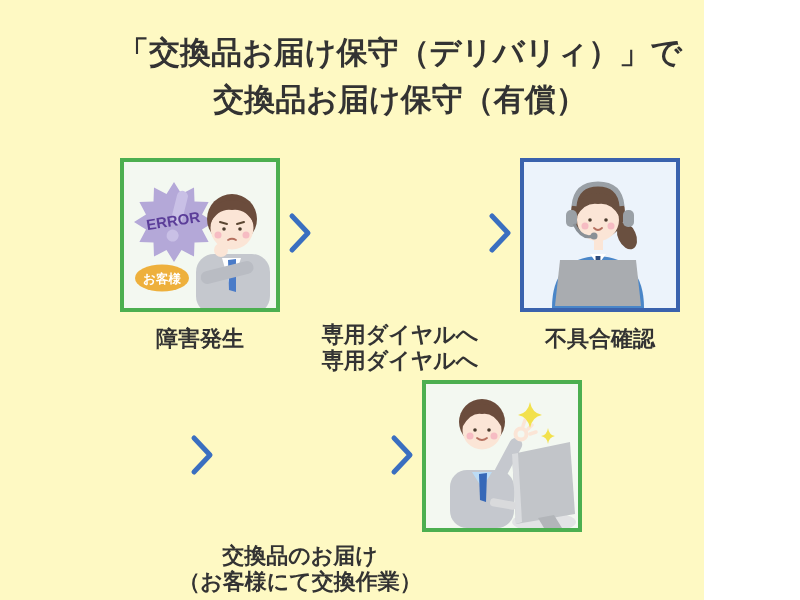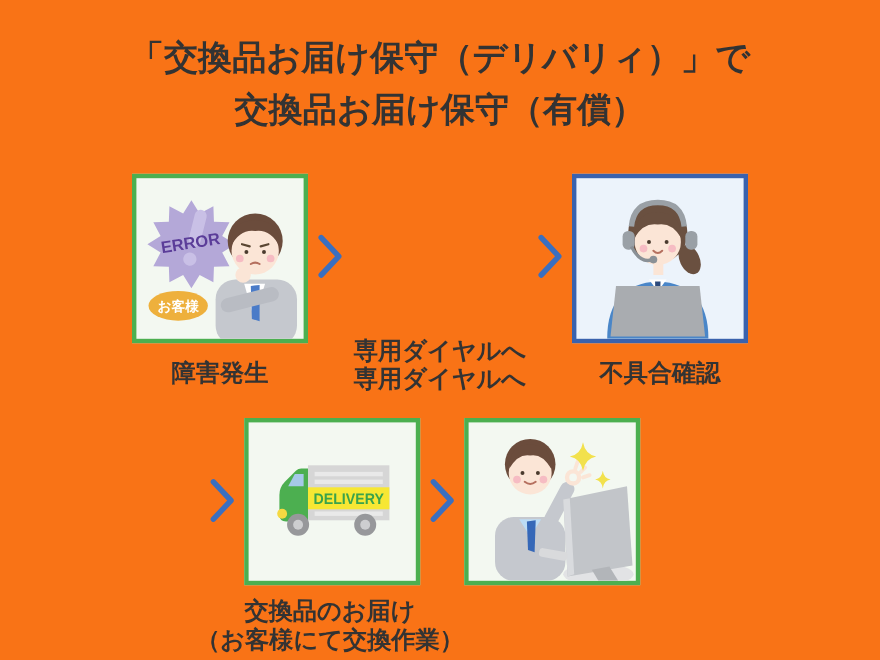--- a/index.html
+++ b/index.html
@@ -2,21 +2,21 @@
 <html><head>
 <meta charset="utf-8">
 <style>
   * { margin:0; padding:0; box-sizing:border-box; }
   html,body { width:800px; height:600px; }
   body {
     background:#ffffff;
     font-family:"Liberation Sans","DejaVu Sans",sans-serif;
     color:#333333;
   }
-  .canvas { position:relative; width:800px; height:600px; background:#f97316; overflow:hidden; }
+  .canvas { position:relative; width:704px; height:600px; background:#fef9c3; overflow:hidden; }
 
   .title {
     position:absolute; top:29px; left:0; width:800px;
     text-align:center; font-size:31px; line-height:47px;
     font-weight:700; color:#333333;
   }
 
   .step-box {
     position:absolute; width:160px; height:154px;
     border:4px solid #4caf50; background:#f3f8f1;
@@ -101,39 +101,20 @@
         <polygon points="71.5,94 76.5,94 76,108 72,108" fill="#2c4a7c"></polygon>
       </g>
       <polygon points="36,98 112,98 117,144 31,144" fill="#a9acb0"></polygon>
     </svg>
   </div>
 
   <svg class="chevron" style="left:189px; top:433px;" viewBox="0 0 26 44">
     <polyline points="5,5 21,22 5,39" fill="none" stroke="#3a6fc0" stroke-width="5" stroke-linecap="round" stroke-linejoin="round"></polyline>
   </svg>
 
-  <div class="step-box row2" style="left:222px; top:380px;">
-    <svg class="illus" viewBox="0 0 152 144">
-      <g>
-        <rect x="54" y="39" width="74" height="50" fill="#d6d6d6"></rect>
-        <rect x="60" y="45" width="62" height="4" fill="#e9e9e9"></rect>
-        <rect x="60" y="52" width="62" height="4" fill="#e9e9e9"></rect>
-        <rect x="60" y="81" width="62" height="4" fill="#e9e9e9"></rect>
-        <rect x="54" y="59" width="74" height="20" fill="#f7e733"></rect>
-        <text x="91" y="74" text-anchor="middle" font-size="14" font-weight="bold" fill="#3aa34b" textLength="64" lengthAdjust="spacingAndGlyphs">DELIVERY</text>
-        <path d="M 54 42 L 48 42 Q 45 42 43 44 L 33 54 Q 28 59 28 66 L 28 84 Q 28 90 34 90 L 54 90 Z" fill="#4caf50"></path>
-        <polygon points="42,47 50,47 50,58 36,58" fill="#a6c9e8"></polygon>
-        <circle cx="30.5" cy="83" r="4.5" fill="#f5d942"></circle>
-        <circle cx="45" cy="93" r="10" fill="#97989b"></circle>
-        <circle cx="45" cy="93" r="4.5" fill="#cdced0"></circle>
-        <circle cx="106" cy="93" r="10" fill="#97989b"></circle>
-        <circle cx="106" cy="93" r="4.5" fill="#cdced0"></circle>
-      </g>
-    </svg>
-  </div>
 
   <svg class="chevron" style="left:389px; top:433px;" viewBox="0 0 26 44">
     <polyline points="5,5 21,22 5,39" fill="none" stroke="#3a6fc0" stroke-width="5" stroke-linecap="round" stroke-linejoin="round"></polyline>
   </svg>
 
   <div class="step-box row2" style="left:422px; top:380px;">
     <svg class="illus" viewBox="0 0 152 144">
       <g>
         <ellipse cx="118" cy="138" rx="32" ry="10" fill="#e2e3e5"></ellipse>
         <rect x="76" y="52" width="13" height="44" rx="6.5" fill="#c5c8ce" transform="rotate(28 82 74)"></rect>
@@ -163,21 +144,21 @@
         <polygon points="112,134 128,131 136,144 118,144" fill="#b2b5b9"></polygon>
         <rect x="64" y="116" width="26" height="8" rx="3" fill="#d9dadc" transform="rotate(10 77 120)"></rect>
       </g>
     </svg>
   </div>
 
   <div class="step-label" style="left:120px; top:326px; width:160px;">
     <div>障害発生</div>
   </div>
 
-  <div class="step-label" style="left:300px; top:306px; width:200px;">
+  <div class="step-label" style="left:300px; top:322px; width:200px;">
     <div>専用ダイヤルへ</div>
     <div>専用ダイヤルへ</div>
   </div>
 
   <div class="step-label" style="left:520px; top:326px; width:160px;">
     <div>不具合確認</div>
   </div>
 
   <div class="step-label" style="left:170px; top:543px; width:260px;">
     <div>交換品のお届け</div>

